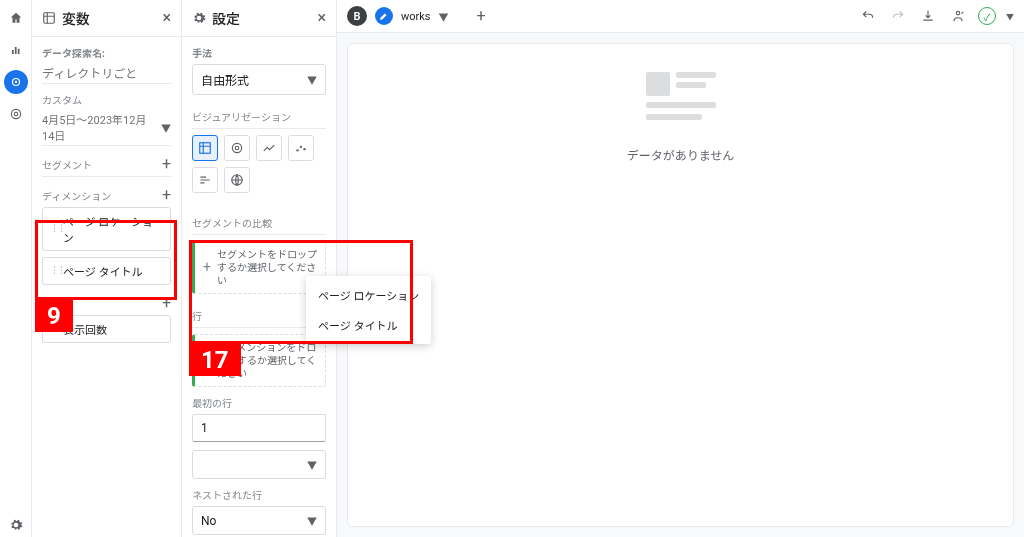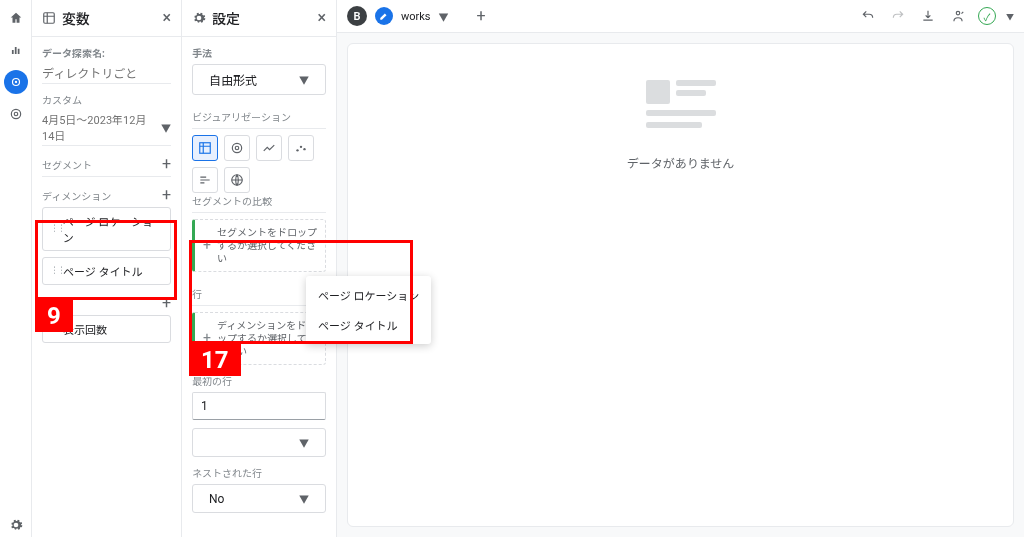--- a/index.html
+++ b/index.html
@@ -74,21 +74,21 @@
     }
     .grip::before {
       content: "⋮⋮"; letter-spacing: -2px; font-size: 9px; color: #9aa0a6;
       position: absolute; top: -1px; left: -1px;
     }
 
     
     .select-box {
       display: flex; align-items: center; justify-content: space-between;
       border: 1px solid #dadce0; border-radius: 3px;
-      padding: 6px 16px; font-size: 12px; color: #202124;
+      padding: 6px 8px; font-size: 12px; color: #202124;
       background: #fff; cursor: pointer;
     }
     .icon-row { display: flex; gap: 6px; margin-top: 6px; flex-wrap: wrap; }
     .icon-btn {
       width: 26px; height: 26px; border: 1px solid #dadce0; border-radius: 3px;
       display: flex; align-items: center; justify-content: center;
       color: #5f6368; cursor: pointer;
     }
     .icon-btn.active { border-color: #1a73e8; color: #1a73e8; background: #e8f0fe; }
     .dropzone {
@@ -121,21 +121,21 @@
     .tab-label { font-size: 11px; color: #202124; }
     .tabbar .right { margin-left: auto; display: flex; align-items: center; gap: 10px; color: #5f6368; }
     .tb-icon { width: 20px; height: 20px; display: flex; align-items: center; justify-content: center; cursor: pointer; }
     .green-check {
       width: 18px; height: 18px; border-radius: 50%; border: 1.5px solid #34a853;
       color: #34a853; display: flex; align-items: center; justify-content: center; font-size: 10px;
     }
     .canvas {
       margin: 10px; flex: 1; background: #fff; border: 1px solid #e8eaed; border-radius: 6px;
       display: flex; flex-direction: column; align-items: center; justify-content: flex-start;
-      padding-top: 36px;
+      padding-top: 28px;
     }
     .placeholder-grid {
       width: 70px; height: 60px; display: flex; flex-direction: column; gap: 6px; opacity: 0.35;
     }
     .pg-row { display: flex; gap: 6px; }
     .pg-cell { background: #9aa0a6; border-radius: 2px; }
     .pg-big { width: 24px; height: 24px; }
     .pg-small-col { display: flex; flex-direction: column; gap: 4px; flex: 1; }
     .pg-line { height: 6px; background: #9aa0a6; border-radius: 2px; }
     .no-data { font-size: 12px; color: #5f6368; margin-top: 14px; }
@@ -295,21 +295,21 @@
             </svg>
           </div>
         <div class="icon-btn">
             <svg width="14" height="14" viewBox="0 0 24 24" fill="none" stroke="currentColor" stroke-width="2">
               <circle cx="12" cy="12" r="9"></circle>
               <path d="M3 12h18M12 3c3 3 3 15 0 18M12 3c-3 3-3 15 0 18"></path>
             </svg>
           </div>
       </div>
 
-      <div class="section-label" style="margin-top:0">セグメントの比較</div>
+      <div class="section-label" style="margin-top:22px">セグメントの比較</div>
       <div class="hr"></div>
       <div class="dropzone">
         <span class="dz-plus">+</span>
         <span>セグメントをドロップするか選択してください</span>
       </div>
 
       <div class="section-label" style="margin-top:14px">行</div>
       <div class="hr"></div>
       <div class="dropzone">
         <span class="dz-plus">+</span>

